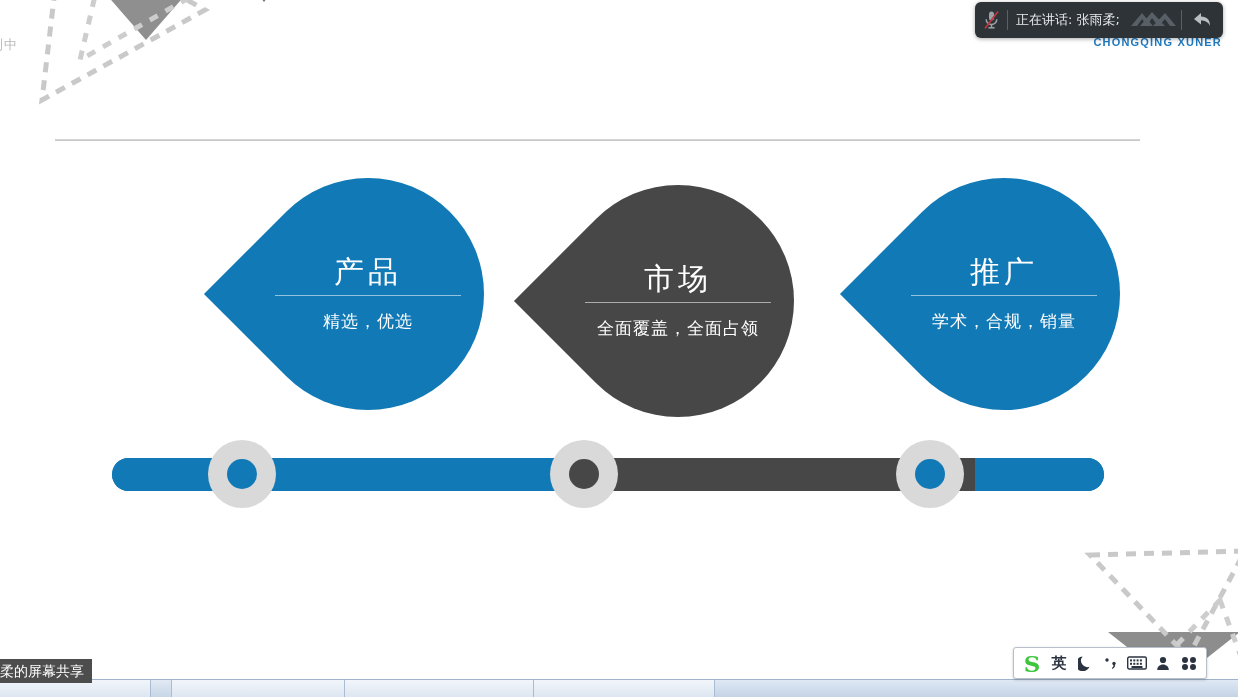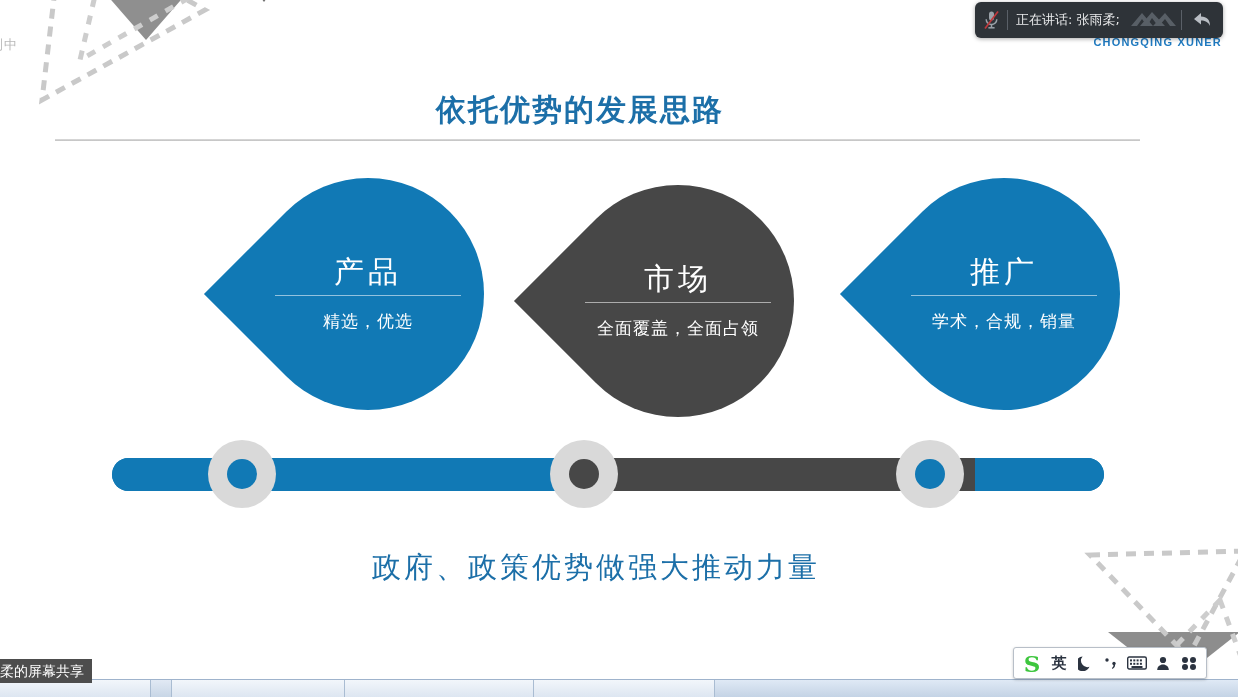--- a/index.html
+++ b/index.html
@@ -321,21 +321,20 @@
   <svg class="deco" id="tri-br-dash-svg" width="170" height="150">
     <polygon points="10,10 165,6 108,112" fill="none" stroke="#c9c9c9" stroke-width="5" stroke-dasharray="10 8"></polygon>
     <polygon points="140,55 175,150 60,138" fill="none" stroke="#cdcdcd" stroke-width="5" stroke-dasharray="9 9"></polygon>
   </svg>
 
   <div id="corner-label">测中</div>
 
   <div id="brand-logo">S</div>
   <div id="brand">CHONGQING  XUNER</div>
 
-  <div id="title">依托优势的发展思路</div>
   <div id="title-rule"></div>
 
   <div class="pin" id="pin-1" style="background: rgb(17, 121, 181);">
     <div class="pin-inner">
       <div class="pin-heading">产品</div>
       <div class="pin-divider"></div>
       <div class="pin-sub">精选，优选</div>
     </div>
   </div>
 
@@ -365,21 +364,20 @@
   <div class="node" id="node-1" style="background: rgb(217, 217, 217);">
     <div class="node-core" style="background: rgb(17, 121, 181);"></div>
   </div>
   <div class="node" id="node-2" style="background: rgb(217, 217, 217);">
     <div class="node-core" style="background: rgb(71, 71, 71);"></div>
   </div>
   <div class="node" id="node-3" style="background: rgb(217, 217, 217);">
     <div class="node-core" style="background: rgb(17, 121, 181);"></div>
   </div>
 
-  <div id="caption">政府、政策优势做强大推动力量</div>
 </div>
 
 <div id="speaker-toolbar">
   <div id="mic-muted-icon">
     <svg width="17" height="20" viewBox="0 0 17 20">
       <rect x="6" y="1.5" width="5" height="9" rx="2.5" fill="#9aa1a8"></rect>
       <path d="M3.2 9.2a5.3 5.3 0 0 0 10.6 0" fill="none" stroke="#9aa1a8" stroke-width="1.5"></path>
       <line x1="8.5" y1="14.4" x2="8.5" y2="17.6" stroke="#9aa1a8" stroke-width="1.5"></line>
       <line x1="5.4" y1="17.8" x2="11.6" y2="17.8" stroke="#9aa1a8" stroke-width="1.5"></line>
       <line x1="2" y1="18.5" x2="15" y2="1.5" stroke="#c0383c" stroke-width="1.7"></line>

